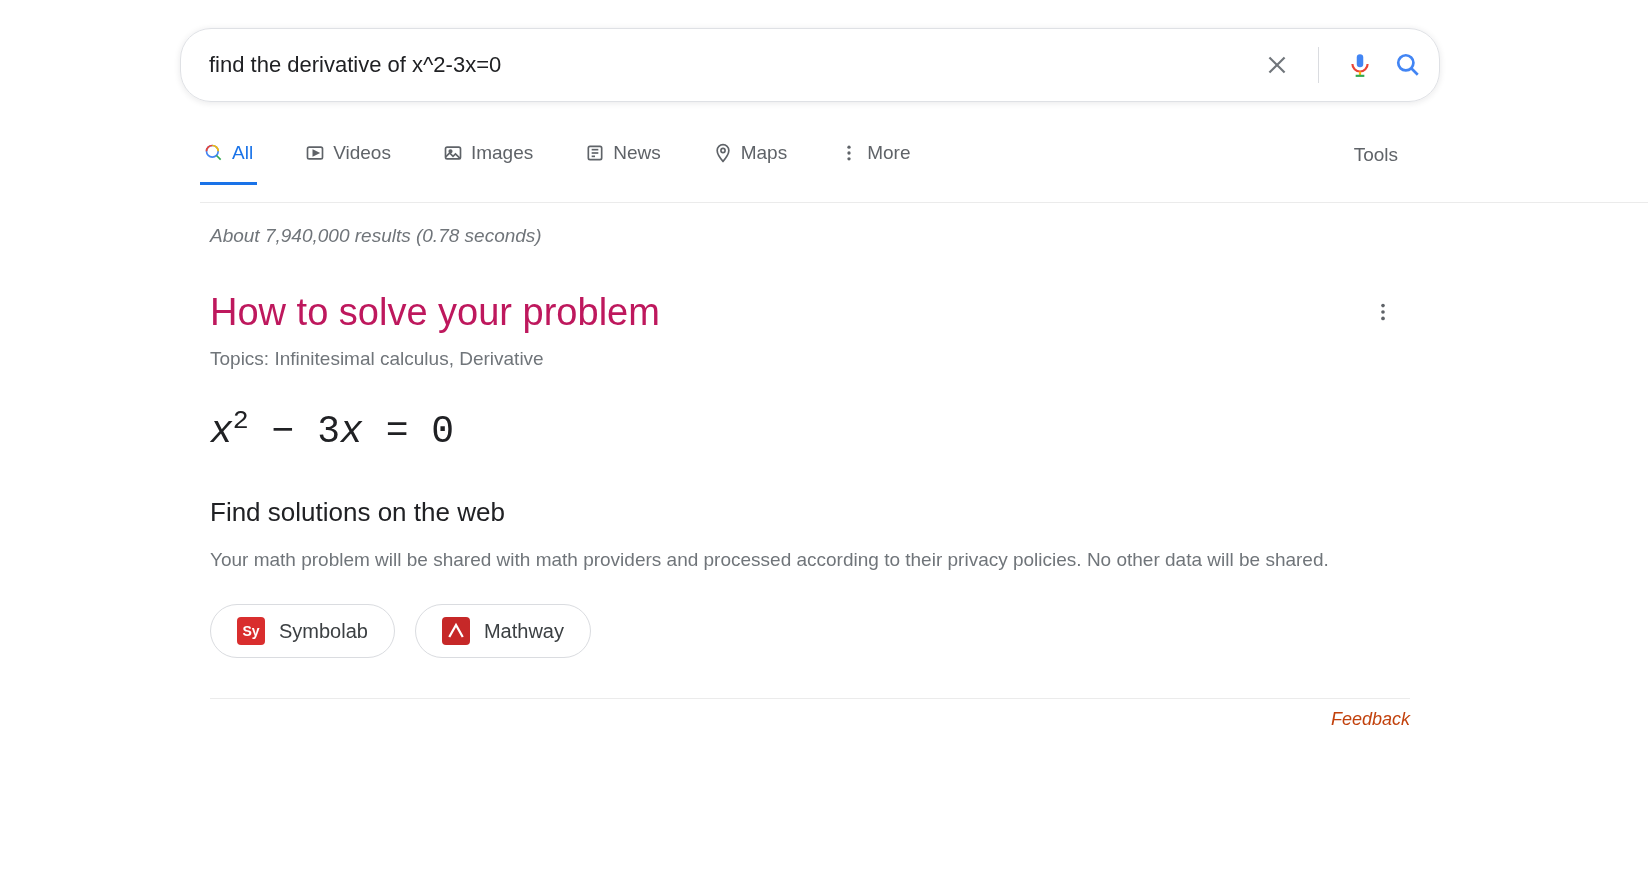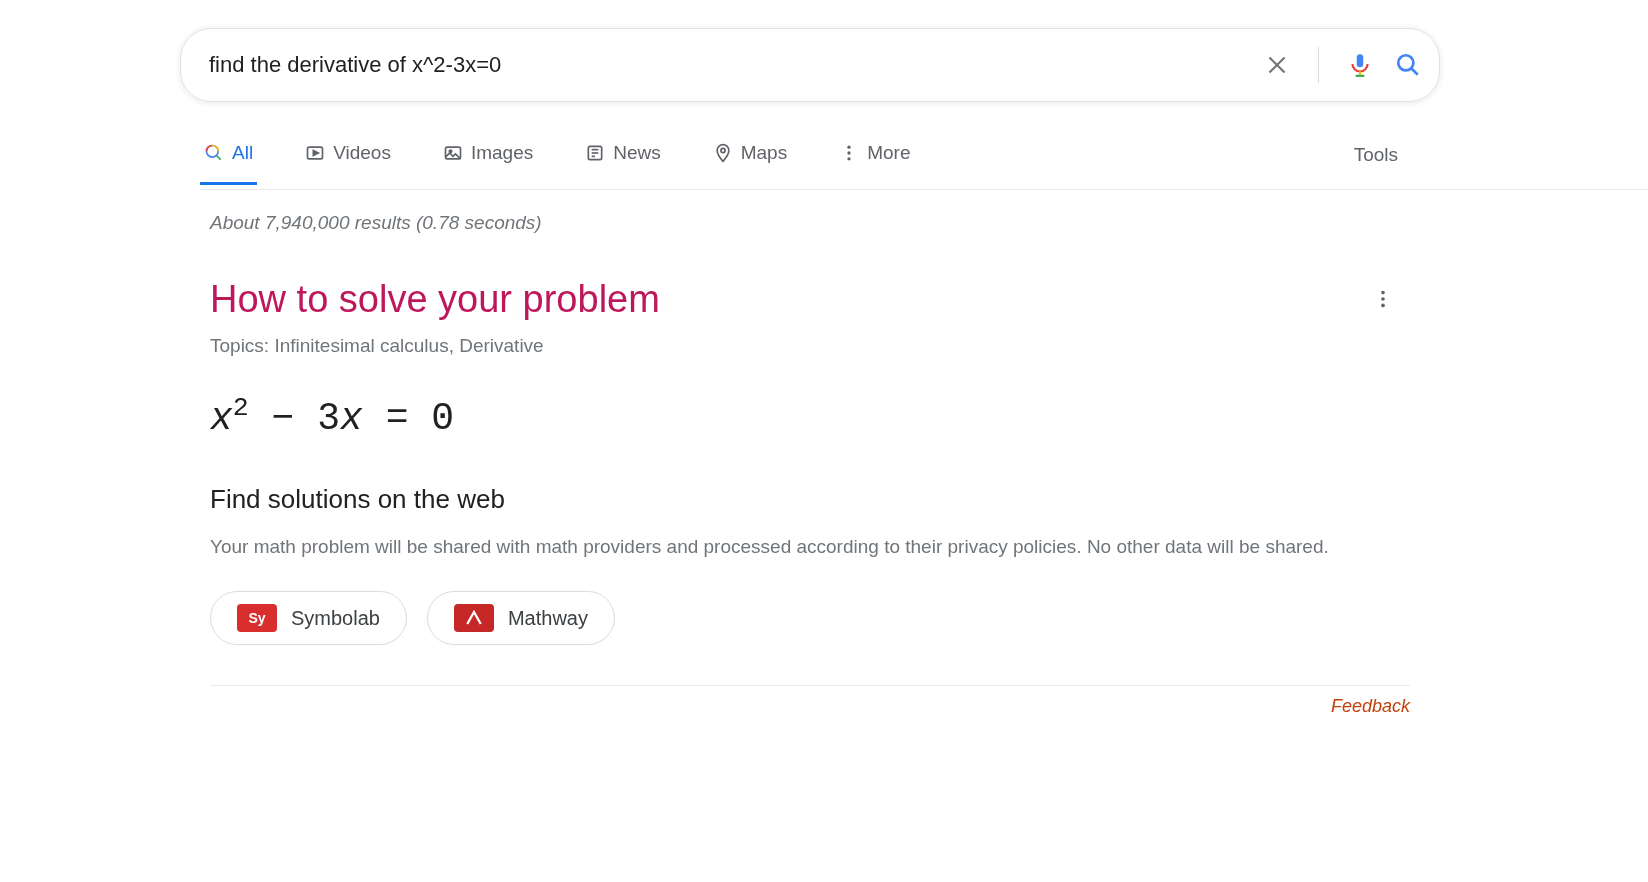--- a/index.html
+++ b/index.html
@@ -40,21 +40,21 @@
     background: #dadce0;
     margin: 0 6px;
   }
   .icon-btn { cursor: pointer; display: flex; align-items: center; justify-content: center; }
 
   .tabs-row {
     margin: 40px 0 0 200px;
     display: flex;
     align-items: center;
     border-bottom: 1px solid #ebebeb;
-    padding-bottom: 4px;
+    padding-bottom: 17px;
   }
   .tab {
     display: flex;
     align-items: center;
     gap: 8px;
     color: #5f6368;
     font-size: 19px;
     padding: 0 4px 18px 4px;
     margin-right: 44px;
     cursor: pointer;
@@ -126,21 +126,21 @@
     align-items: center;
     gap: 14px;
     border: 1px solid #dadce0;
     border-radius: 28px;
     padding: 12px 26px;
     font-size: 20px;
     color: #3c4043;
     cursor: pointer;
   }
   .chip-icon {
-    width: 40px;
+    width: 28px;
     height: 28px;
     border-radius: 4px;
     display: flex;
     align-items: center;
     justify-content: center;
     font-size: 14px;
     font-weight: bold;
     color: #fff;
   }
   .chip-sym { background: #d92e2e; }

